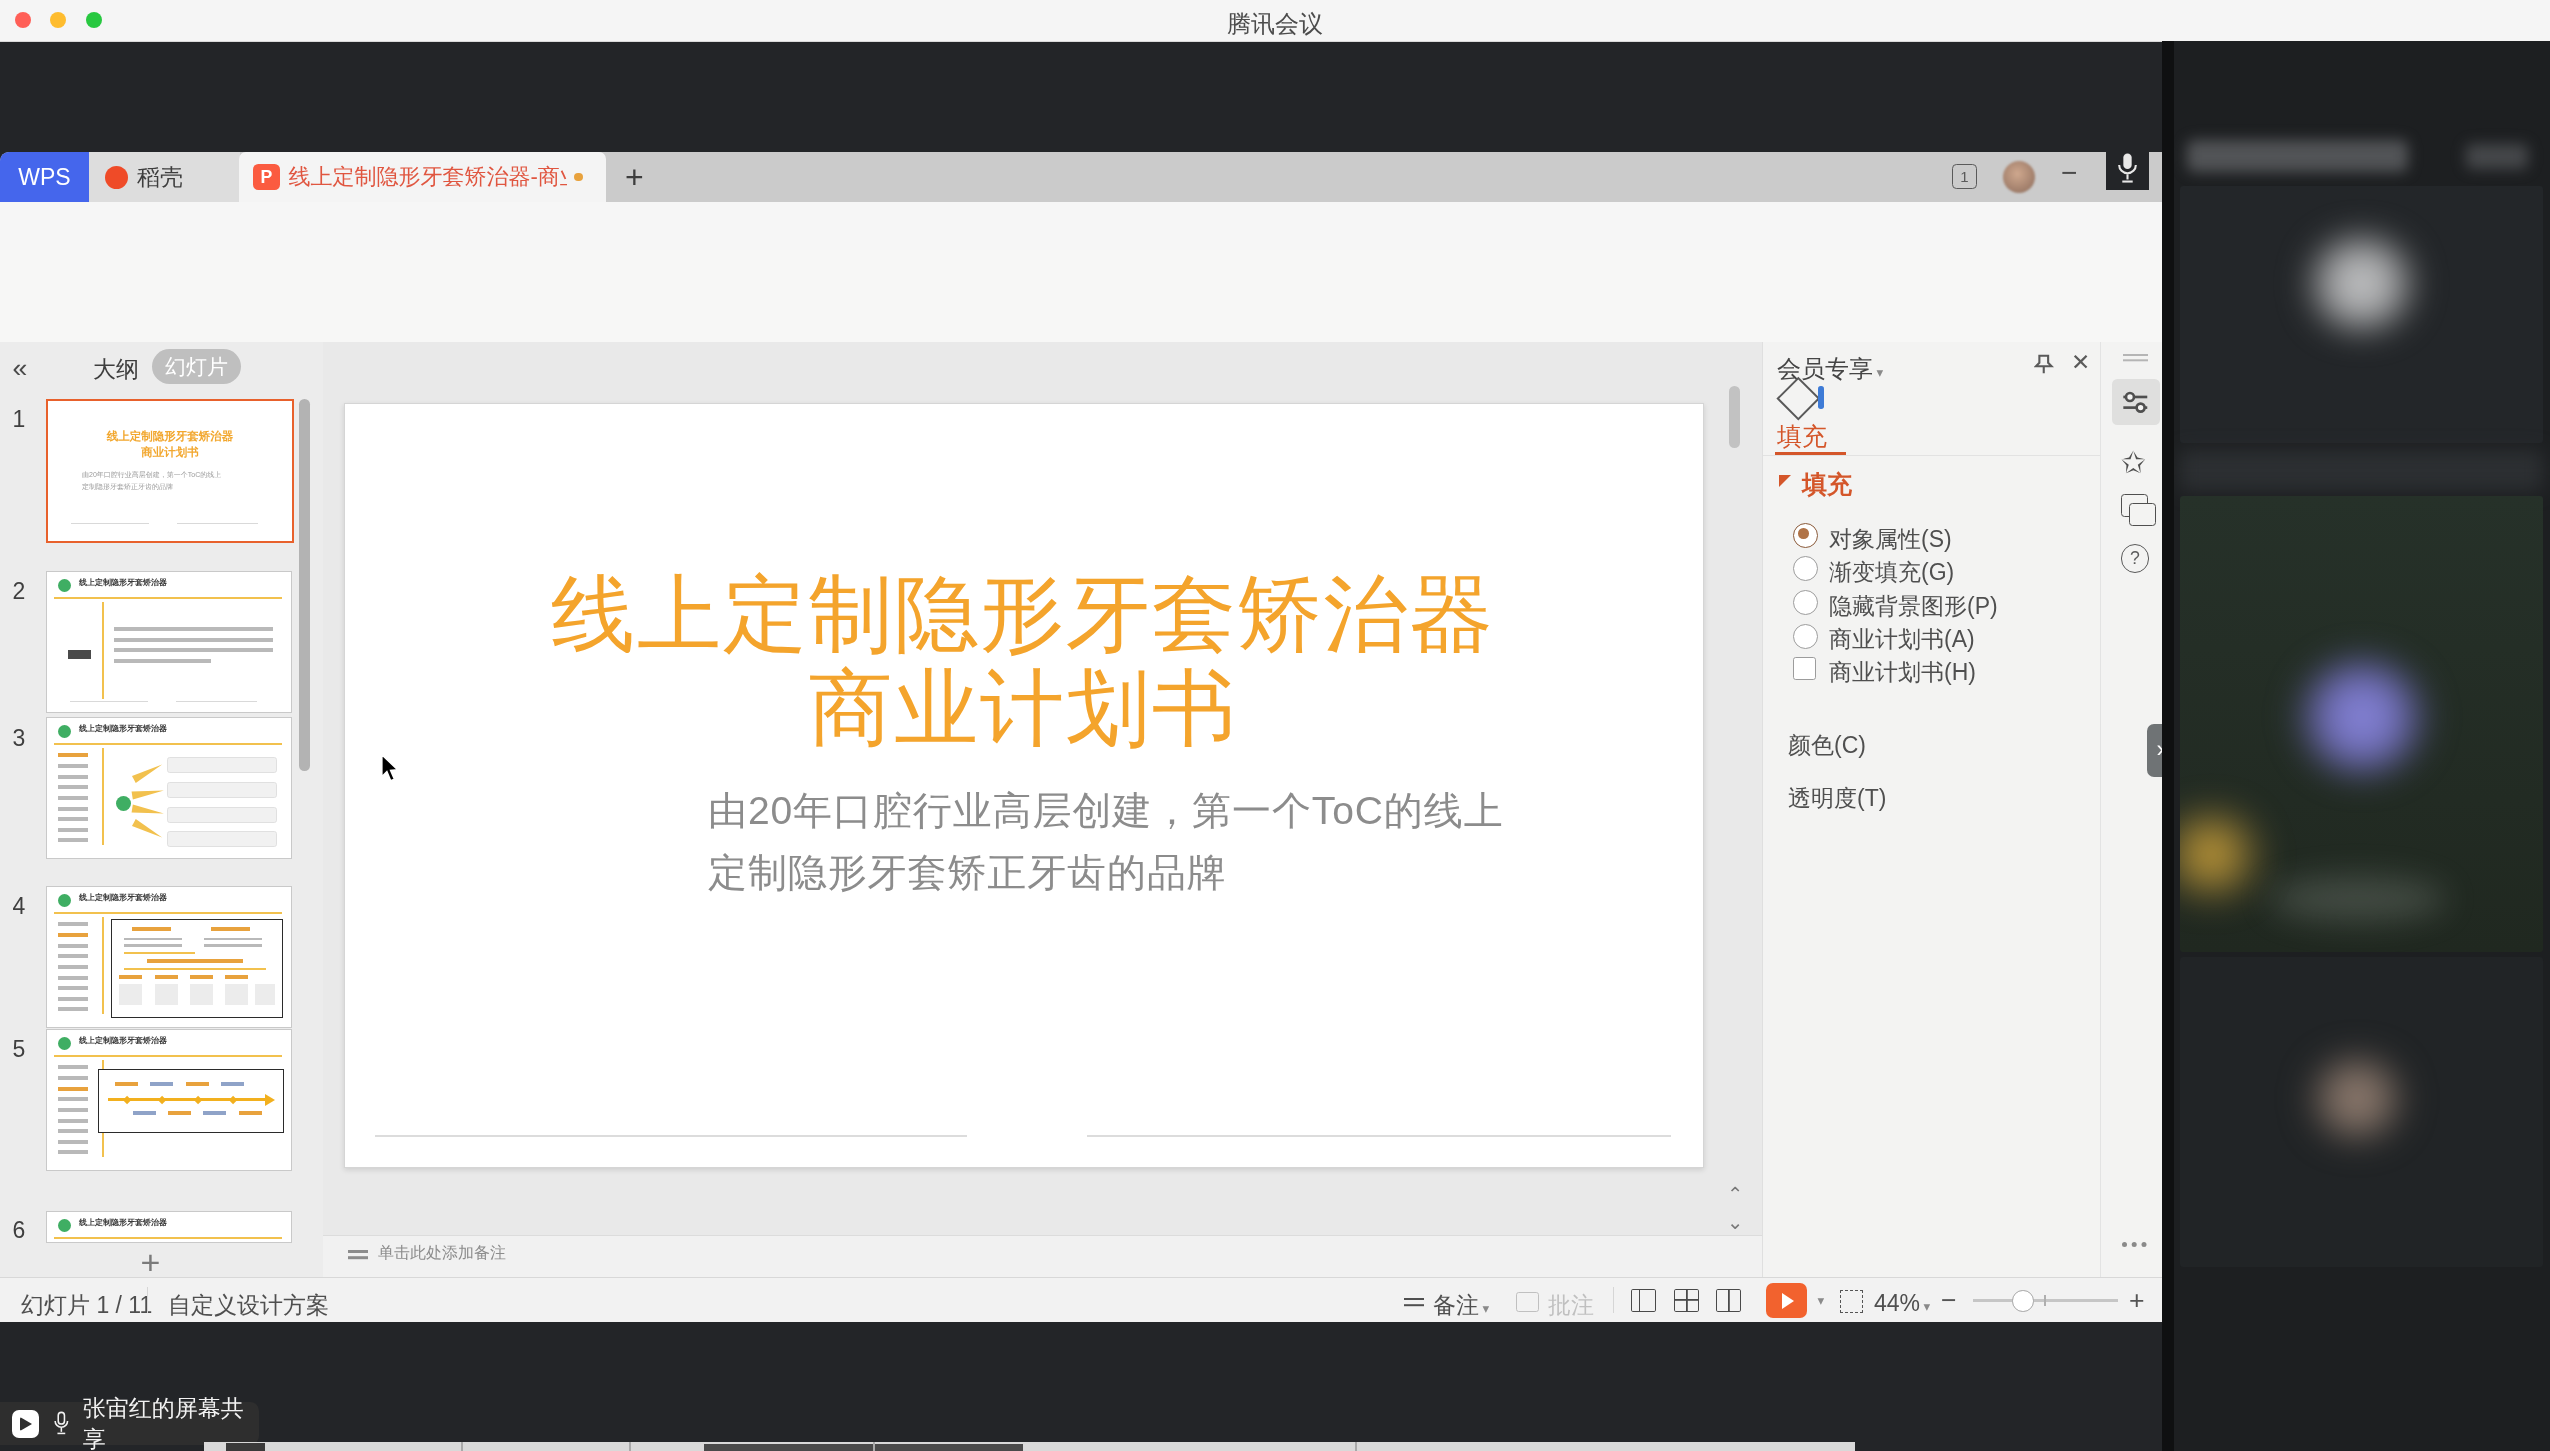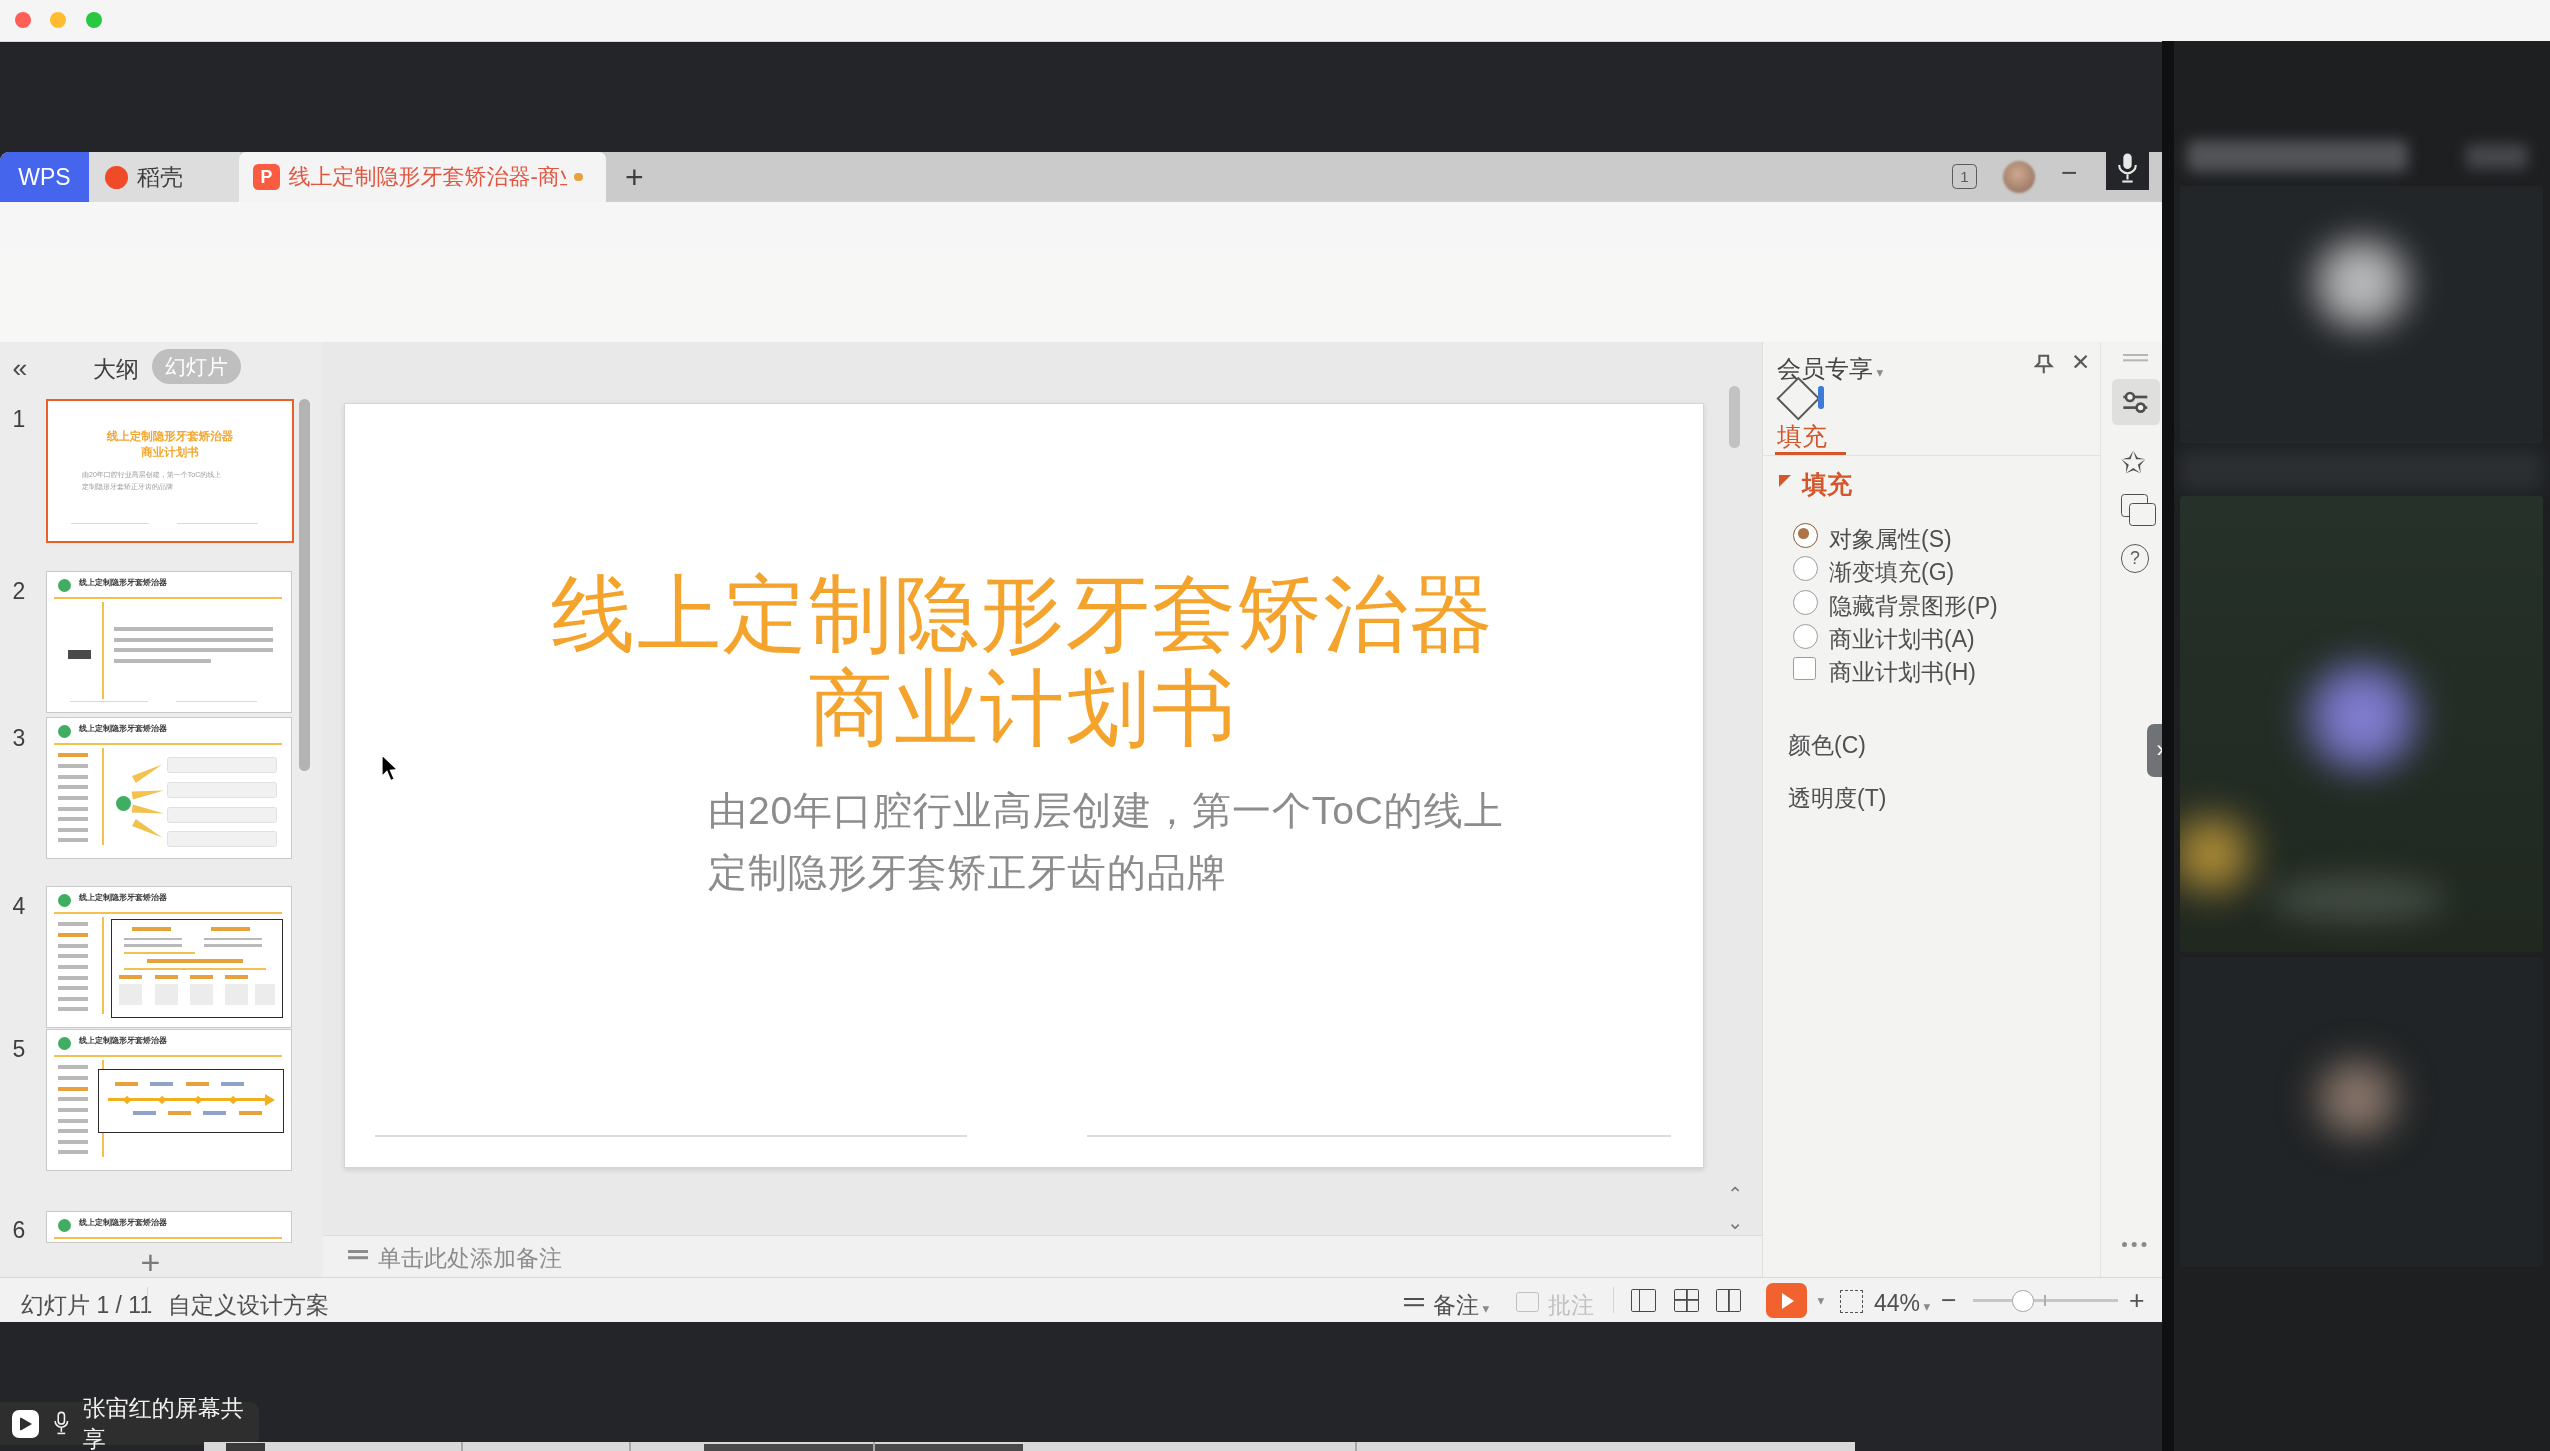--- a/index.html
+++ b/index.html
@@ -64,20 +64,21 @@
 </style>
 </head>
 <body>
 
 <div id="root">
 
   <div class="abs titlebar">
     <div class="abs light" style="left:15px;background:#ff5f57"></div>
     <div class="abs light" style="left:50px;background:#febc2e"></div>
     <div class="abs light" style="left:86px;background:#28c840"></div>
+    <div class="abs apptitle tc">腾讯会议</div>
   </div>
 
   <div class="abs tabbar">
     <div class="abs tab wps-tab">
         <span>WPS</span>
       </div>
     <div class="abs tab docer-tab">
       <span style="width:23px;height:23px;border-radius:50%;background:#ef4b28;margin:0 8.9px 0 16px"></span>
       <span style="font-size:23px;color:#3e3e3e">稻壳</span>
     </div>
@@ -387,21 +388,21 @@
   <svg class="abs" style="left:379px;top:753px" width="23" height="30" viewBox="0 0 13 19">
     <path d="M1 1 L1 15 L4.2 11.8 L6.6 17.6 L9 16.6 L6.6 11 L11 10.6 Z" fill="#000" stroke="#fff" stroke-width="1"></path>
   </svg>
 
   <div class="abs" style="left:1729px;top:386px;width:10.6px;height:62px;background:#c2c2c2;border-radius:5.3px"></div>
   <div class="abs" style="left:1727px;top:1183px;font-size:19.5px;color:#777">⌃</div>
   <div class="abs" style="left:1727px;top:1211px;font-size:19.5px;color:#777">⌄</div>
 
   <div class="abs notesbar">
     <div style="position:absolute;left:25px;top:14px;width:19.5px;height:2.7px;background:#8c8c8c;box-shadow:0 6.2px 0 #8c8c8c"></div>
-    <div style="position:absolute;left:55px;top:7px;font-size:23px;color:#8c8c8c">单击此处添加备注</div>
+    <div style="position:absolute;left:55px;top:7px;font-size:16px;color:#8c8c8c">单击此处添加备注</div>
   </div>
 
   <div class="abs panel">
     <div style="position:absolute;left:14px;top:10.6px;font-size:24px;color:#454545"><span>会员专享</span><span class="dd">▾</span></div>
     <svg style="position:absolute;left:271px;top:12.4px" width="19.5" height="21" viewBox="0 0 11 12">
       <path d="M3 1 h5 v4 l2 2 h-9 l2 -2 Z M5.5 7 v4" stroke="#5a5a5a" fill="none" stroke-width="1.2"></path>
     </svg>
     <div style="position:absolute;left:308px;top:7px;font-size:23px;color:#5a5a5a">✕</div>
 
     <div style="position:absolute;left:19.5px;top:41px;width:26.6px;height:26.6px;border:2.7px solid #595959;transform:rotate(45deg)"></div>

